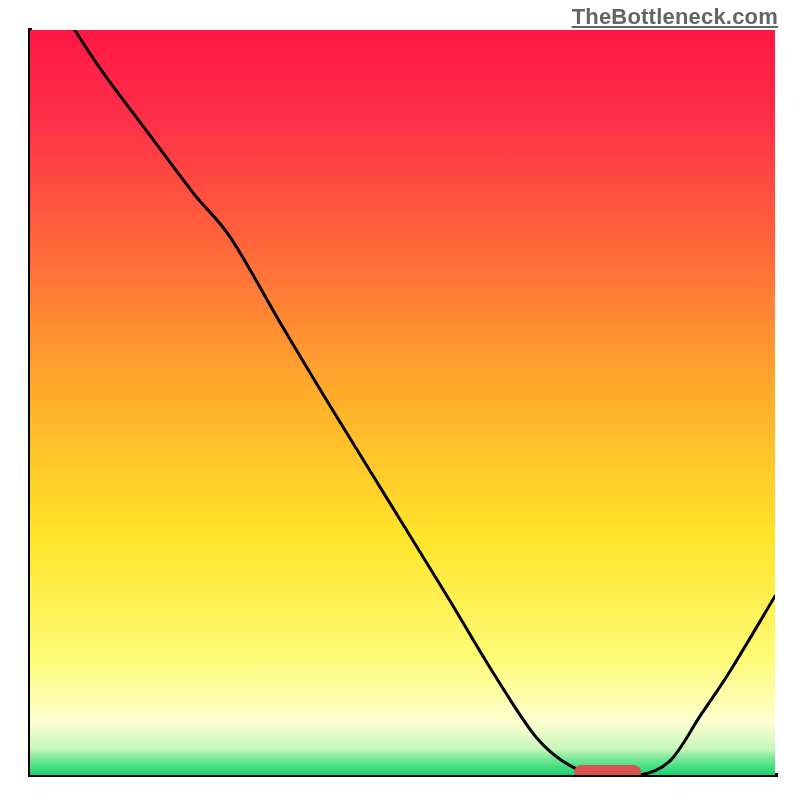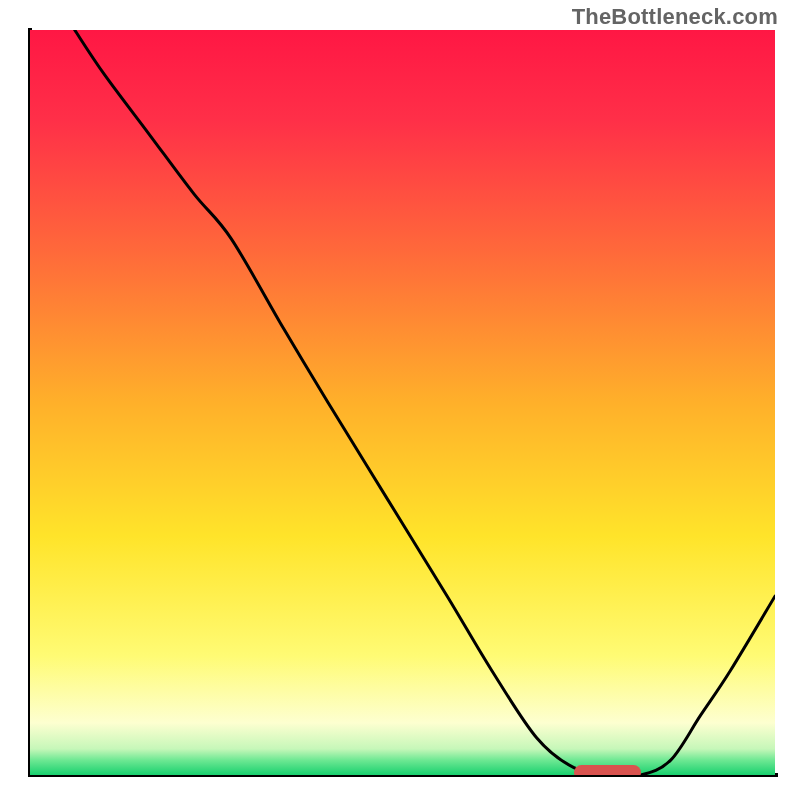--- a/index.html
+++ b/index.html
@@ -44,20 +44,21 @@
   }
   .attribution {
     position: absolute;
     right: 22px;
     top: 4px;
     font-family: Arial, Helvetica, sans-serif;
     font-weight: bold;
     font-size: 22px;
     color: #646464;
     letter-spacing: 0.2px;
+    text-decoration: underline;
   }
   .axis-line {
     position: absolute;
     background: #000;
   }
 </style>
 </head>
 <body>
 
 <div class="chart-container">

